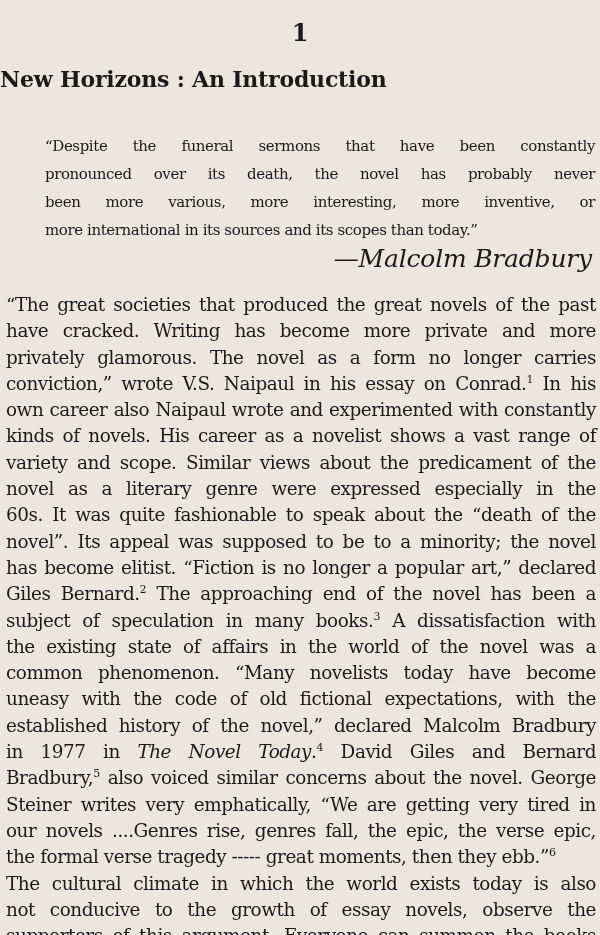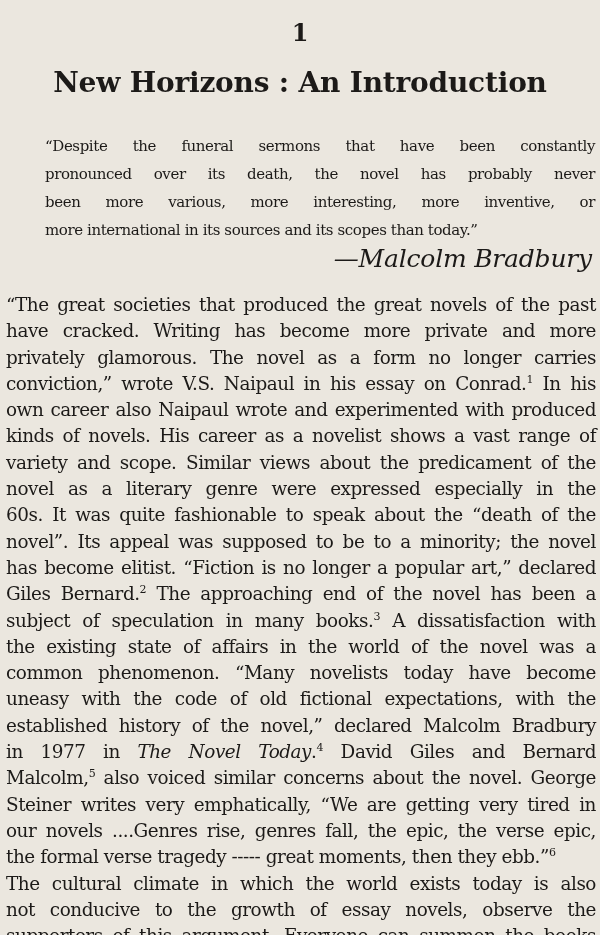--- a/index.html
+++ b/index.html
@@ -9,22 +9,22 @@
     font-family: "DejaVu Serif", "Liberation Serif", serif;
     color: #1c1a18;
     position: relative;
   }
   .page { position: absolute; left: 0; top: 0; width: 600px; height: 935px; }
   .chapter-num {
     position: absolute; top: 18px; left: 0; width: 600px; text-align: center;
     font-family: "DejaVu Serif", serif; font-weight: bold; font-size: 24px;
   }
   .chapter-title {
-    position: absolute; top: 66px; left: 0; width: 600px; text-align: center;
-    font-family: "DejaVu Serif", serif; font-weight: bold; font-size: 28px;
+    position: absolute; top: 66px; left: 0; width: 600px; text-align: left;
+    font-family: "DejaVu Serif", serif; font-weight: bold; font-size: 22px;
     letter-spacing: -0.2px;
   }
   .epigraph {
     position: absolute; top: 132px; left: 45px; width: 550px;
     font-size: 15px; line-height: 28px; text-align: justify;
     letter-spacing: -0.4px;
   }
   .epigraph .ln { display: block; text-align: justify; text-align-last: justify; white-space: nowrap; }
   .epigraph .ln.last { text-align-last: left; }
   .attribution {
@@ -55,35 +55,35 @@
     <span class="ln">been more various, more interesting, more inventive, or</span>
     <span class="ln last">more international in its sources and its scopes than today.”</span>
   </div>
   <div class="attribution">—Malcolm Bradbury</div>
 
   <div class="body-text" id="body-text">
       <span class="ln">“The great societies that produced the great novels of the past</span>
       <span class="ln">have cracked. Writing has become more private and more</span>
       <span class="ln">privately glamorous. The novel as a form no longer carries</span>
       <span class="ln"><span>conviction,” wrote V.S. Naipaul in his essay on Conrad.</span><sup>1</sup><span> In his</span></span>
-      <span class="ln">own career also Naipaul wrote and experimented with produced</span>
+      <span class="ln">own career also Naipaul wrote and experimented with constantly</span>
       <span class="ln">kinds of novels. His career as a novelist shows a vast range of</span>
       <span class="ln">variety and scope. Similar views about the predicament of the</span>
       <span class="ln">novel as a literary genre were expressed especially in the</span>
       <span class="ln">60s. It was quite fashionable to speak about the “death of the</span>
       <span class="ln">novel”. Its appeal was supposed to be to a minority; the novel</span>
       <span class="ln">has become elitist. “Fiction is no longer a popular art,” declared</span>
       <span class="ln"><span>Giles Bernard.</span><sup>2</sup><span> The approaching end of the novel has been a</span></span>
       <span class="ln"><span>subject of speculation in many books.</span><sup>3</sup><span> A dissatisfaction with</span></span>
       <span class="ln">the existing state of affairs in the world of the novel was a</span>
       <span class="ln">common phenomenon. “Many novelists today have become</span>
       <span class="ln">uneasy with the code of old fictional expectations, with the</span>
       <span class="ln">established history of the novel,” declared Malcolm Bradbury</span>
       <span class="ln"><span>in 1977 in </span><em>The Novel Today</em><span>.</span><sup>4</sup><span> David Giles and Bernard</span></span>
-      <span class="ln"><span>Malcolm,</span><sup>5</sup><span> also voiced similar concerns about the novel. George</span></span>
+      <span class="ln"><span>Bradbury,</span><sup>5</sup><span> also voiced similar concerns about the novel. George</span></span>
       <span class="ln">Steiner writes very emphatically, “We are getting very tired in</span>
       <span class="ln">our novels ....Genres rise, genres fall, the epic, the verse epic,</span>
       <span class="ln" style="text-align-last: left;"><span>the formal verse tragedy ----- great moments, then they ebb.”</span><sup>6</sup><span></span></span>
       <span class="ln">The cultural climate in which the world exists today is also</span>
       <span class="ln">not conducive to the growth of essay novels, observe the</span>
       <span class="ln">supporters of this argument. Everyone can summon the books</span>
     </div>
 </div>
 
 </body></html>

